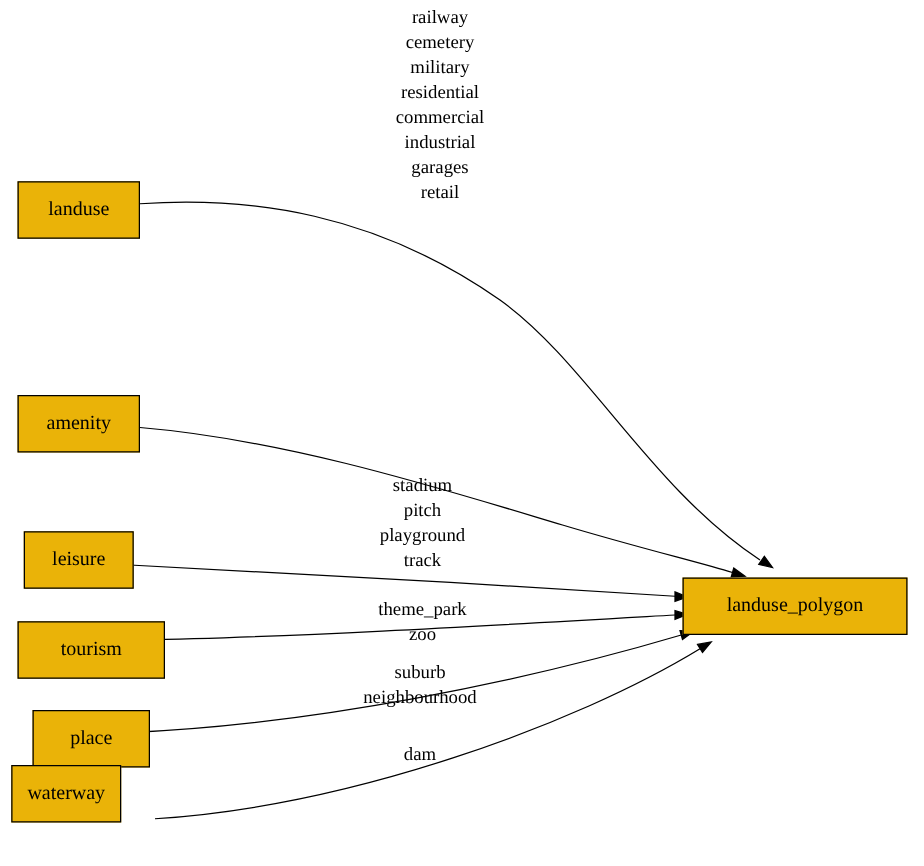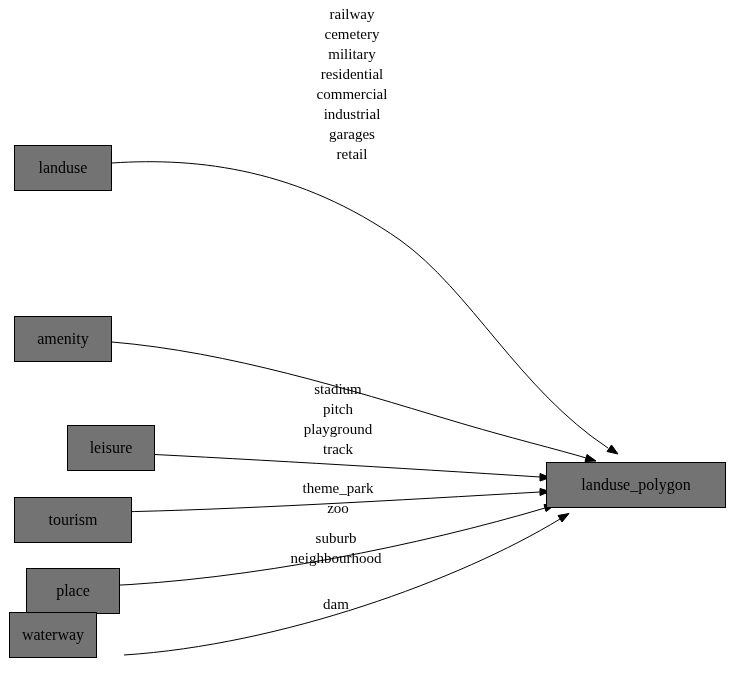--- a/index.html
+++ b/index.html
@@ -11,21 +11,21 @@
     position: relative;
     width: 739px;
     height: 693px;
     background: #ffffff;
     font-family: "Liberation Serif", serif;
     overflow: hidden;
   }
   .node {
     position: absolute;
     border: 1px solid #000000;
-    background: #737373;
+    background: #eab308;
     box-sizing: border-box;
     display: flex;
     align-items: center;
     justify-content: center;
     font-family: "Liberation Serif", serif;
     font-size: 16px;
     color: #000000;
     white-space: nowrap;
   }
   .edge-label {
@@ -95,21 +95,21 @@
   </svg>
 
   <div class="node" style="left:14px; top:145px; width:98px; height:46px;">
     <span>landuse</span>
   </div>
 
   <div class="node" style="left:14px; top:316px; width:98px; height:46px;">
     <span>amenity</span>
   </div>
 
-  <div class="node" style="left:19px; top:425px; width:88px; height:46px;margin-left:48px;">
+  <div class="node" style="left:19px; top:425px; width:88px; height:46px;">
     <span>leisure</span>
   </div>
 
   <div class="node" style="left:14px; top:497px; width:118px; height:46px;">
     <span>tourism</span>
   </div>
 
   <div class="node" style="left:26px; top:568px; width:94px; height:46px;">
     <span>place</span>
   </div>

